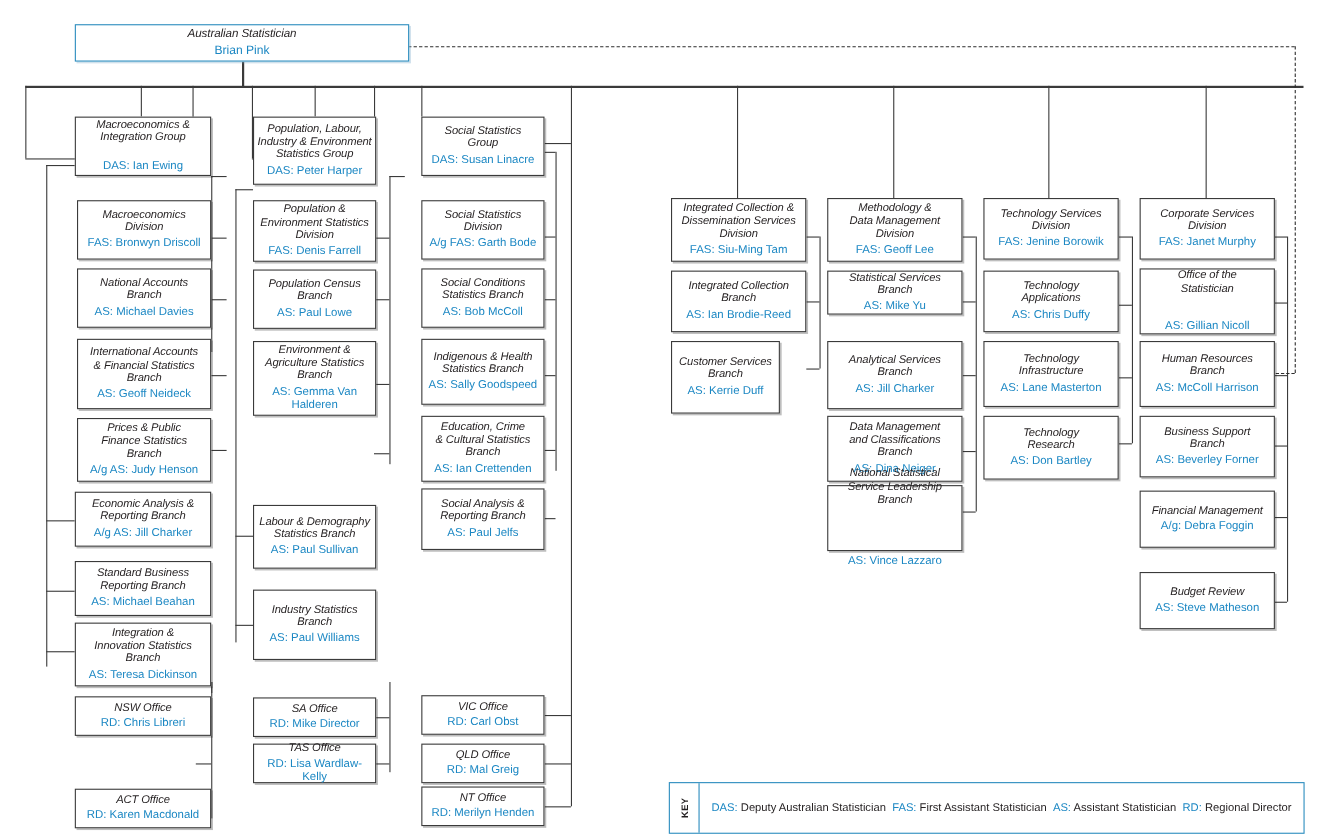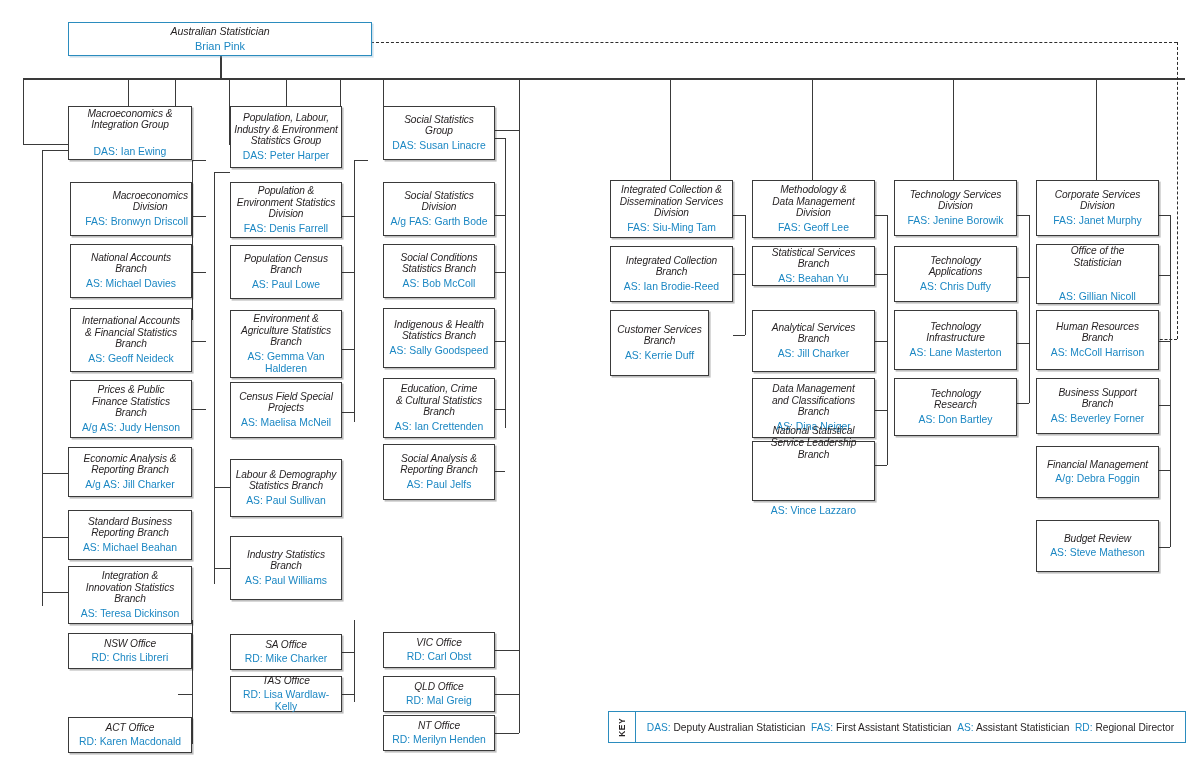--- a/index.html
+++ b/index.html
@@ -18,21 +18,21 @@
 
   .ln{position:absolute;background:#3a3a3a;z-index:2;}
   .lnh{height:1.3px;}
   .lnv{width:1.3px;}
 
   .dashline{position:absolute;z-index:3;}
   .dashline.h{height:0;border-top:1.3px dashed #2d2d2d;}
   .dashline.v{width:0;border-left:1.3px dashed #2d2d2d;}
 
   
-  #key{position:absolute;left:608px;top:711px;width:578px;height:32px;
+  #key{position:absolute;left:608px;top:711px;width:578px;height:47px;
        box-sizing:border-box;border:1.3px solid #2b8cbe;display:flex;align-items:stretch;z-index:6;background:#fff;}
   #keytag{width:26px;border-right:1.3px solid #2b8cbe;display:flex;align-items:center;justify-content:center;}
   #keytag span{writing-mode:vertical-rl;transform:rotate(180deg);font-size:8.5px;font-weight:700;color:#231f20;letter-spacing:.4px;}
   #keyitems{flex:1;display:flex;align-items:center;justify-content:space-around;padding:0 8px;}
   .keyitem{font-size:10.2px;color:#231f20;white-space:nowrap;}
   .keyitem b{color:#1b87c3;font-weight:400;}
 </style>
 </head>
 <body>
 
@@ -141,21 +141,21 @@
 
   <div class="box top" style="left:68px;top:22px;width:304px;height:34px;">
     <div class="t">Australian Statistician</div>
     <div class="p">Brian Pink</div>
   </div>
 
   <div class="box" style="left:68px;top:106px;width:124px;height:54px;gap:12px;">
       <div class="t">Macroeconomics &amp;<br>Integration Group</div>
       <div class="p">DAS: Ian Ewing</div>
     </div>
-  <div class="box" style="left:70px;top:182px;width:122px;height:54px;align-items:flex-end;">
+  <div class="box" style="left:70px;top:182px;width:122px;height:54px;">
       <div class="t">Macroeconomics<br>Division</div>
       <div class="p">FAS: Bronwyn Driscoll</div>
     </div>
   <div class="box" style="left:70px;top:244px;width:122px;height:54px;">
       <div class="t">National Accounts<br>Branch</div>
       <div class="p">AS: Michael Davies</div>
     </div>
   <div class="box" style="left:70px;top:308px;width:122px;height:64px;">
       <div class="t">International Accounts<br>&amp; Financial Statistics<br>Branch</div>
       <div class="p">AS: Geoff Neideck</div>
@@ -194,35 +194,31 @@
       <div class="p">FAS: Denis Farrell</div>
     </div>
   <div class="box" style="left:230px;top:245px;width:112px;height:54px;">
       <div class="t">Population Census<br>Branch</div>
       <div class="p">AS: Paul Lowe</div>
     </div>
   <div class="box" style="left:230px;top:310px;width:112px;height:68px;">
       <div class="t">Environment &amp;<br>Agriculture Statistics<br>Branch</div>
       <div class="p">AS: Gemma Van<br>Halderen</div>
     </div>
-  <div class="box" style="left:230px;top:382px;width:112px;height:56px;">
-      <div class="t">Census Field Special<br>Projects</div>
-      <div class="p">AS: Maelisa McNeil</div>
-    </div>
   <div class="box" style="left:230px;top:459px;width:112px;height:58px;">
       <div class="t">Labour &amp; Demography<br>Statistics Branch</div>
       <div class="p">AS: Paul Sullivan</div>
     </div>
   <div class="box" style="left:230px;top:536px;width:112px;height:64px;">
       <div class="t">Industry Statistics<br>Branch</div>
       <div class="p">AS: Paul Williams</div>
     </div>
   <div class="box" style="left:230px;top:634px;width:112px;height:36px;">
       <div class="t">SA Office</div>
-      <div class="p">RD: Mike Charker</div>
+      <div class="p">RD: Mike Director</div>
     </div>
   <div class="box" style="left:230px;top:676px;width:112px;height:36px;">
       <div class="t">TAS Office</div>
       <div class="p">RD: Lisa Wardlaw-Kelly</div>
     </div>
 
   <div class="box" style="left:383px;top:106px;width:112px;height:54px;">
       <div class="t">Social Statistics<br>Group</div>
       <div class="p">DAS: Susan Linacre</div>
     </div>
@@ -271,21 +267,21 @@
       <div class="t">Customer Services<br>Branch</div>
       <div class="p">AS: Kerrie Duff</div>
     </div>
 
   <div class="box" style="left:752px;top:180px;width:123px;height:58px;">
       <div class="t">Methodology &amp;<br>Data Management<br>Division</div>
       <div class="p">FAS: Geoff Lee</div>
     </div>
   <div class="box" style="left:752px;top:246px;width:123px;height:40px;">
       <div class="t">Statistical Services<br>Branch</div>
-      <div class="p">AS: Beahan Yu</div>
+      <div class="p">AS: Mike Yu</div>
     </div>
   <div class="box" style="left:752px;top:310px;width:123px;height:62px;">
       <div class="t">Analytical Services<br>Branch</div>
       <div class="p">AS: Jill Charker</div>
     </div>
   <div class="box" style="left:752px;top:378px;width:123px;height:60px;">
       <div class="t">Data Management<br>and Classifications<br>Branch</div>
       <div class="p">AS: Dina Neiger</div>
     </div>
   <div class="box" style="left:752px;top:441px;width:123px;height:60px;gap:41px;">

